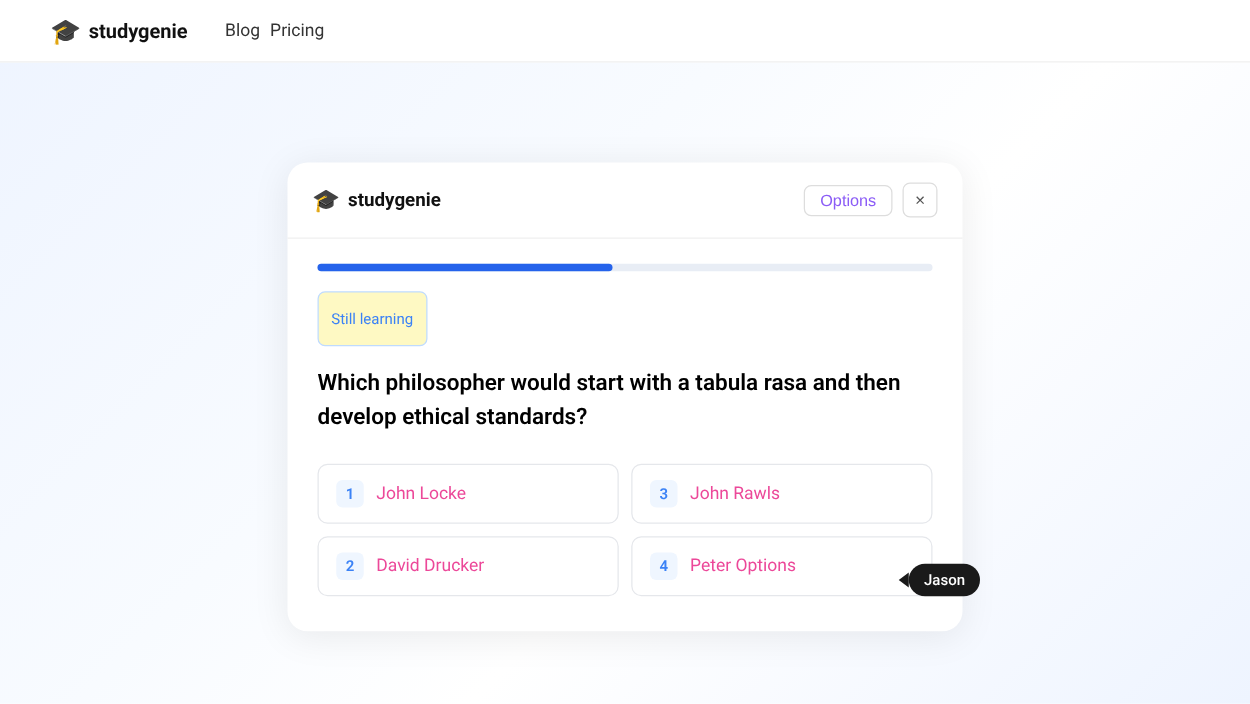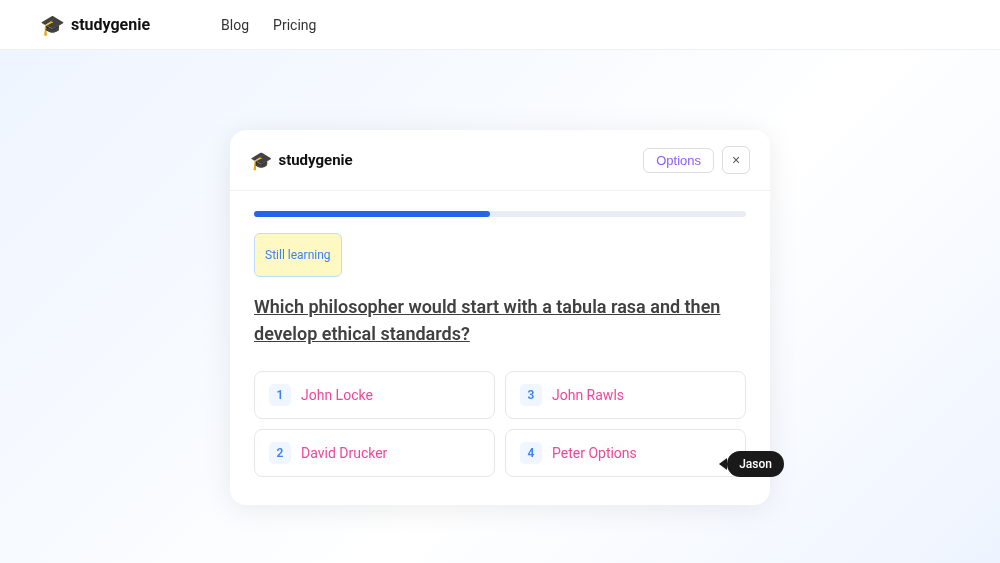--- a/index.html
+++ b/index.html
@@ -25,23 +25,22 @@
       align-items: center;
       gap: 6px;
       font-weight: 700;
       font-size: 16px;
       color: #111;
       margin-right: 30px;
     }
     .nav-logo .hat { font-size: 20px; }
     .nav-links {
       display: flex;
-      gap: 24px;
+      gap: 8px;
       flex: 1;
-      margin-left: 41px;
     }
     .nav-link {
       font-size: 14px;
       color: #333;
       text-decoration: none;
       cursor: pointer;
     }
     .nav-cta {
       background: #1a6eff;
       color: #fff;
@@ -142,24 +141,23 @@
       font-size: 12px;
       border-radius: 6px;
       padding: 14px 10px;
       margin-bottom: 16px;
     }
 
     
     .question-text {
       font-size: 18px;
       font-weight: 600;
-      color: #404040;
+      color: #000000;
       line-height: 1.5;
       margin-bottom: 24px;
-      text-decoration: underline;
     }
 
     
     .answer-grid {
       display: grid;
       grid-template-columns: 1fr 1fr;
       gap: 10px;
     }
     .answer-option {
       display: flex;

